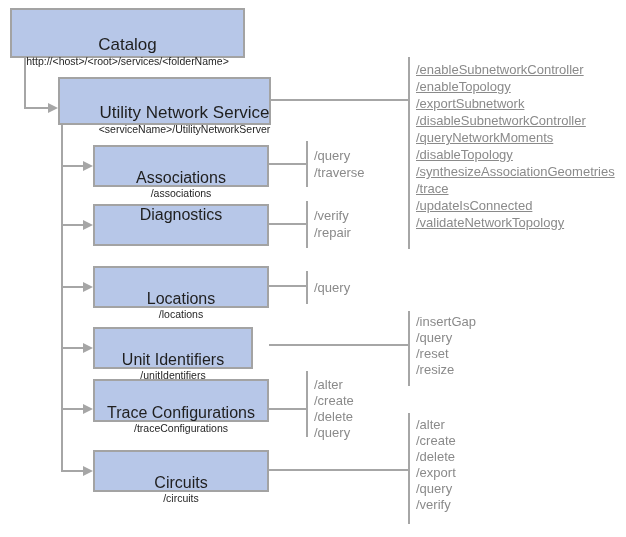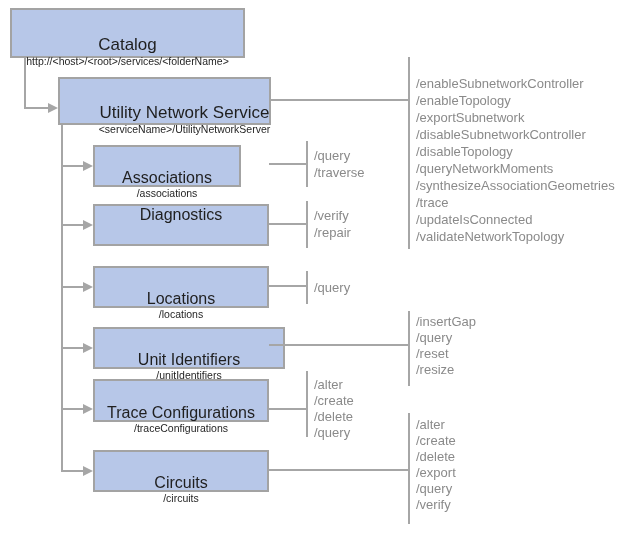--- a/index.html
+++ b/index.html
@@ -46,36 +46,36 @@
   <div class="node big" style="left:10px;top:8px;width:235px;height:50px;">
     <div class="node-title">Catalog</div>
     <div class="node-subtitle">http://&lt;host&gt;/&lt;root&gt;/services/&lt;folderName&gt;</div>
   </div>
 
   <div class="node big" style="left:58px;top:77px;width:213px;height:48px;padding-left:40px;">
     <div class="node-title">Utility Network Service</div>
     <div class="node-subtitle">&lt;serviceName&gt;/UtilityNetworkServer</div>
   </div>
 
-  <div class="node" style="left:93px;top:145px;width:148px;height:42px;">
+  <div class="node" style="left:93px;top:145px;width:176px;height:42px;">
     <div class="node-title">Associations</div>
     <div class="node-subtitle">/associations</div>
   </div>
 
   <div class="node" style="left:93px;top:204px;width:176px;height:42px;gap:44px;">
     <div class="node-title">Diagnostics</div>
     <div class="node-subtitle">/diagnostics</div>
   </div>
 
   <div class="node" style="left:93px;top:266px;width:176px;height:42px;">
     <div class="node-title">Locations</div>
     <div class="node-subtitle">/locations</div>
   </div>
 
-  <div class="node" style="left:93px;top:327px;width:192px;height:42px;">
+  <div class="node" style="left:93px;top:327px;width:160px;height:42px;">
     <div class="node-title">Unit Identifiers</div>
     <div class="node-subtitle">/unitIdentifiers</div>
   </div>
 
   <div class="node" style="left:93px;top:379px;width:176px;height:43px;">
     <div class="node-title">Trace Configurations</div>
     <div class="node-subtitle">/traceConfigurations</div>
   </div>
 
   <div class="node" style="left:93px;top:450px;width:176px;height:42px;">
@@ -102,27 +102,27 @@
   <div class="arrow-right" style="left:83px;top:343px;"></div>
 
   <div class="hline" style="left:61px;top:408px;width:22px;"></div>
   <div class="arrow-right" style="left:83px;top:404px;"></div>
 
   <div class="hline" style="left:61px;top:470px;width:22px;"></div>
   <div class="arrow-right" style="left:83px;top:466px;"></div>
 
   <div class="hline" style="left:271px;top:99px;width:138px;"></div>
   <div class="vline" style="left:408px;top:57px;height:192px;"></div>
-  <div class="ops lh17" style="left:416px;top:75px;">
+  <div class="ops lh17" style="left:416px;top:61px;text-decoration:underline;">
     <div class="op">/enableSubnetworkController</div>
     <div class="op">/enableTopology</div>
     <div class="op">/exportSubnetwork</div>
     <div class="op">/disableSubnetworkController</div>
+    <div class="op">/queryNetworkMoments</div>
     <div class="op">/disableTopology</div>
-    <div class="op">/queryNetworkMoments</div>
     <div class="op">/synthesizeAssociationGeometries</div>
     <div class="op">/trace</div>
     <div class="op">/updateIsConnected</div>
     <div class="op">/validateNetworkTopology</div>
   </div>
 
   <div class="hline" style="left:269px;top:163px;width:38px;"></div>
   <div class="vline" style="left:306px;top:141px;height:46px;"></div>
   <div class="ops lh17" style="left:314px;top:147px;">
     <div class="op">/query</div>

